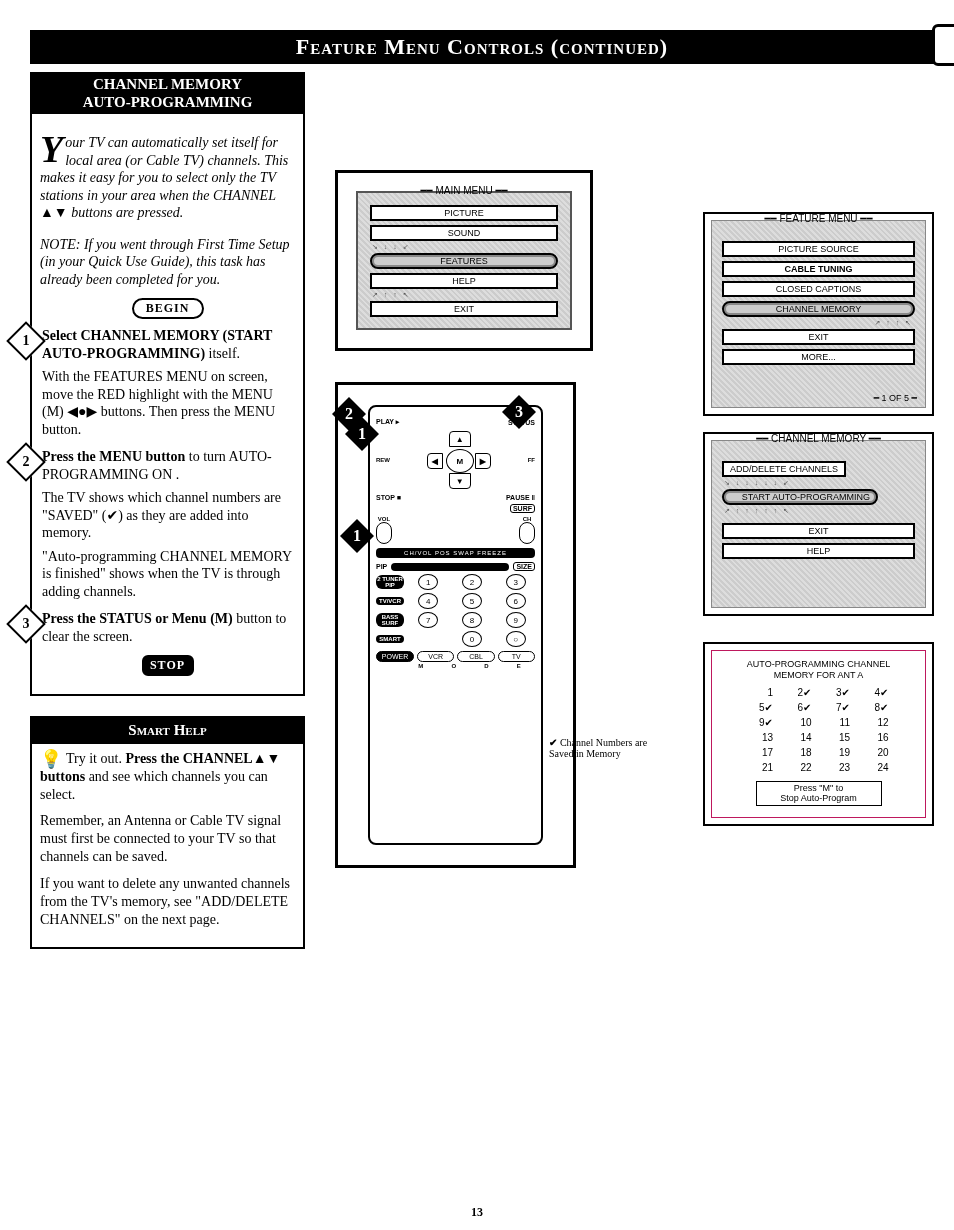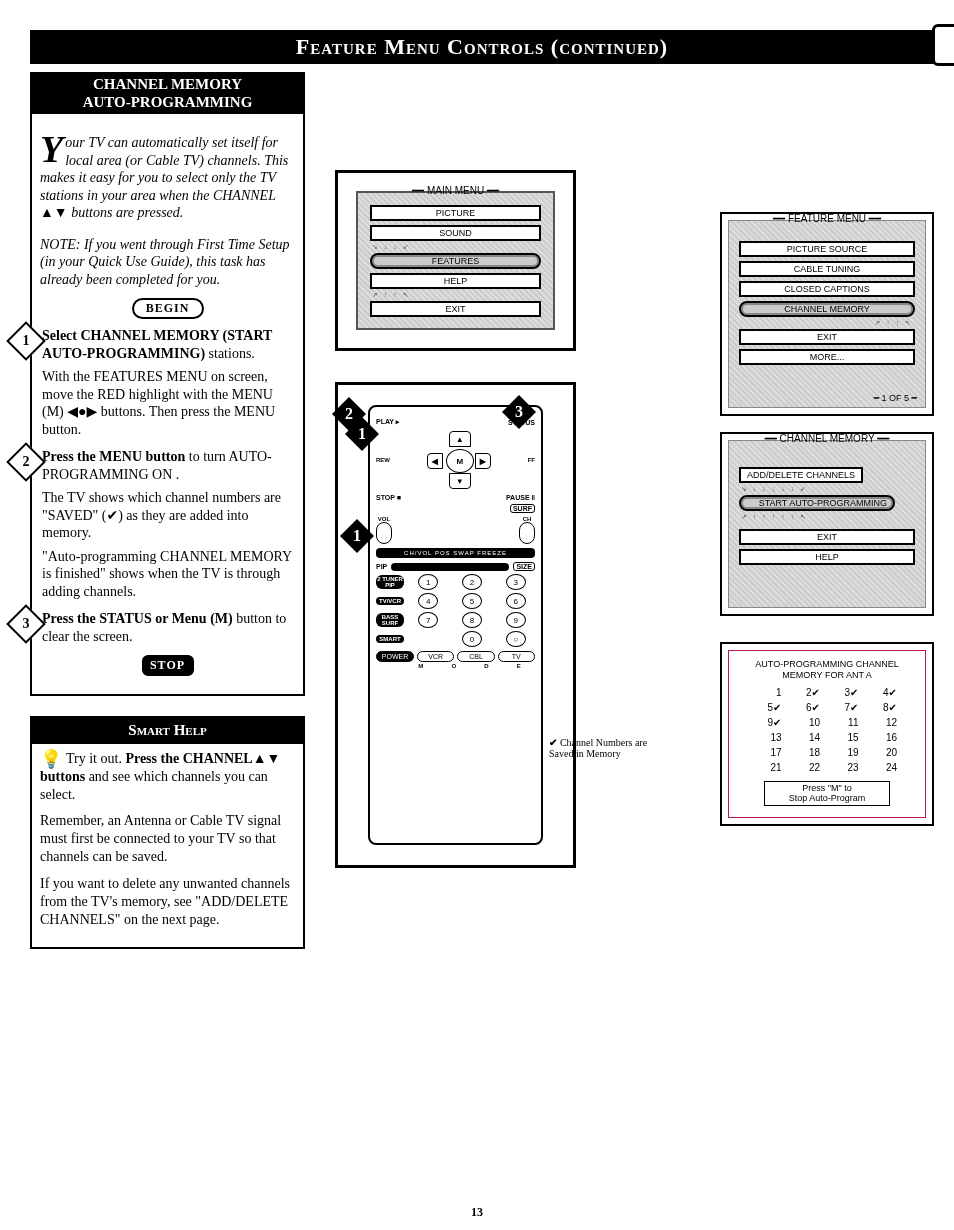--- a/index.html
+++ b/index.html
@@ -154,20 +154,21 @@
   .right-col {
     flex: 1;
     position: relative;
     font-family: Arial, Helvetica, sans-serif;
     font-size: 10px;
   }
   .tv-panel {
     position: absolute;
     border: 2px solid #000;
     background: #fff;
+    padding-left: 17px;
   }
   .main-menu-panel { left: 18px; top: 98px; width: 235px; height: 175px; border-width: 3px; }
   .inner-screen {
     position: absolute;
     left: 18px; right: 18px; top: 18px; bottom: 18px;
     border: 2px solid #555;
     background: repeating-linear-gradient(45deg,#ccc,#ccc 2px,#ddd 2px,#ddd 4px);
     padding: 10px 8px 8px 8px;
   }
   .menu-label {
@@ -334,21 +335,21 @@
         <p class="intro">
           <span class="drop-cap">Y</span><span>our TV can automatically set itself for local area (or Cable TV) channels. This makes it easy for you to select only the TV stations in your area when the CHANNEL ▲▼ buttons are pressed.</span>
         </p>
         <p class="note">NOTE: If you went through First Time Setup (in your Quick Use Guide), this task has already been completed for you.</p>
         <span class="begin-pill">BEGIN</span>
 
         <div class="step">
           <div class="diamond">
               <span>1</span>
             </div>
-          <p><span class="step-lead">Select CHANNEL MEMORY (START AUTO-PROGRAMMING)</span><span> stations.</span></p>
+          <p><span class="step-lead">Select CHANNEL MEMORY (START AUTO-PROGRAMMING)</span><span> itself.</span></p>
           <p>With the FEATURES MENU on screen, move the RED highlight with the MENU (M) ◀●▶ buttons. Then press the MENU button.</p>
         </div>
 
         <div class="step">
           <div class="diamond">
               <span>2</span>
             </div>
           <p><span class="step-lead">Press the MENU button</span><span> to turn AUTO-PROGRAMMING ON .</span></p>
           <p>The TV shows which channel numbers are "SAVED" (✔) as they are added into memory.</p>
           <p>"Auto-programming CHANNEL MEMORY is finished" shows when the TV is through adding channels.</p>
@@ -394,39 +395,39 @@
             <span class="menu-btn">EXIT</span>
           </div>
         </div>
       </div>
 
       <div class="tv-panel feature-panel">
         <div class="feature-inner">
           <div class="menu-label">━━ <span>FEATURE MENU</span> ━━</div>
           <div class="menu-row">
             <span class="menu-btn" style="min-width:58px;">PICTURE SOURCE</span>
-            <span class="menu-btn" style="min-width:50px;">CABLE TUNING</span>
+            <span class="menu-btn" style="min-width:50px;font-weight:bold;">CABLE TUNING</span>
           </div>
           <div class="menu-row">
             <span class="menu-btn" style="min-width:58px;">CLOSED CAPTIONS</span>
             <span class="menu-btn sel" style="min-width:50px;">CHANNEL MEMORY</span>
           </div>
           <div class="hint-marks" style="text-align:right;">↗ ↑ ↑ ↖</div>
           <div class="menu-row">
             <span class="menu-btn" style="min-width:40px;">EXIT</span>
             <span class="menu-btn" style="min-width:50px;">MORE...</span>
           </div>
           <div class="page-ind">━ <span>1 OF 5</span> ━</div>
         </div>
       </div>
 
       <div class="tv-panel channel-mem-panel">
         <div class="feature-inner">
           <div class="menu-label">━━ <span>CHANNEL MEMORY</span> ━━</div>
-          <div style="margin-top:6px;">
+          <div style="">
             <div><span class="menu-btn" style="min-width:100px; text-align:left;">ADD/DELETE CHANNELS</span></div>
             <div class="hint-marks">↘ ↓ ↓ ↓ ↓ ↓ ↙</div>
             <div><span class="menu-btn sel" style="min-width:140px; text-align:right;">START AUTO-PROGRAMMING</span></div>
             <div class="hint-marks">↗ ↑ ↑ ↑ ↑ ↑ ↖</div>
           </div>
           <div class="menu-row" style="margin-top:6px;">
             <span class="menu-btn" style="min-width:40px;">EXIT</span>
             <span class="menu-btn" style="min-width:40px;">HELP</span>
           </div>
         </div>

